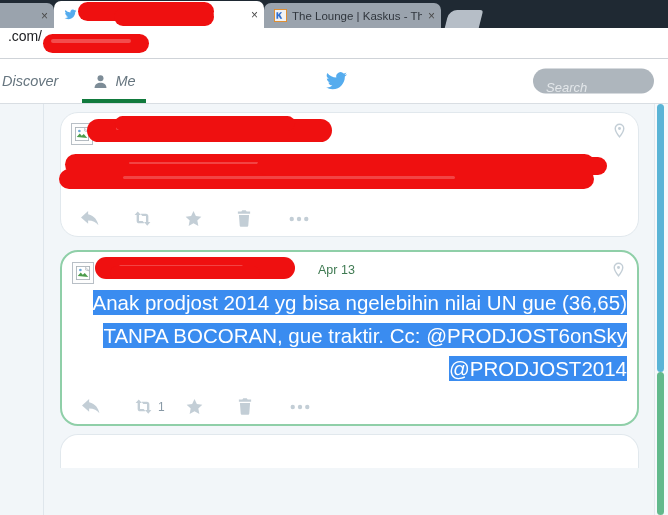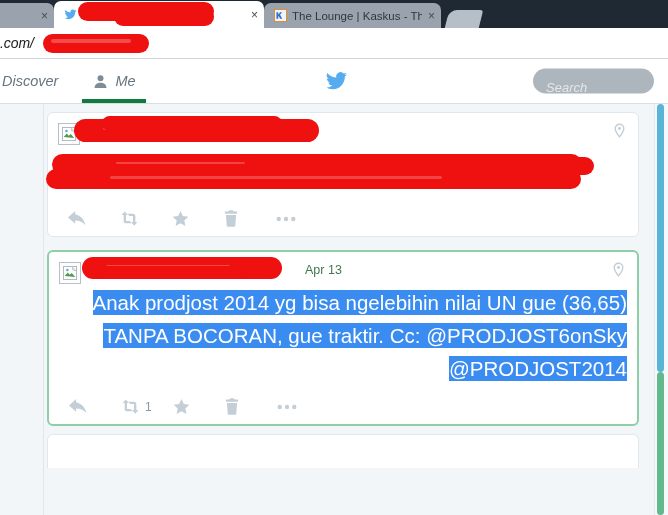--- a/index.html
+++ b/index.html
@@ -101,24 +101,22 @@
     border-radius: 14px;
     pointer-events: none;
   }
 
   
   .omnibox {
     flex: 0 0 31px;
     background: #ffffff;
     border-bottom: 1px solid #cfd3d8;
     display: flex;
-    align-items: center;
-    padding-left: 0px;
-    position: relative;
-    font-style: italic;
+    padding-left: 8px;
+    position: relative;
   }
   .url-text {
     font-size: 14px;
     color: #202124;
     letter-spacing: -0.1px;
     white-space: nowrap;
   }
   .url-redact {
     position: absolute;
     left: 43px; top: 6px;
@@ -205,22 +203,22 @@
   .stream {
     flex: 1 1 auto;
     position: relative;
     padding-right: 21px;
   }
 
   
   .tweet {
     background: #ffffff;
     border: 1px solid #e1e8ed;
-    border-radius: 6px;
-    margin: 8px 8px 0 3px;
+    border-radius: 18px;
+    margin: 8px 8px 0 16px;
     position: relative;
   }
   .tweet.highlighted {
     border: 2px solid #8fcfa8;
     margin-top: 13px;
   }
   .tweet-head {
     display: flex;
     align-items: center;
     padding: 9px 10px 2px 10px;

